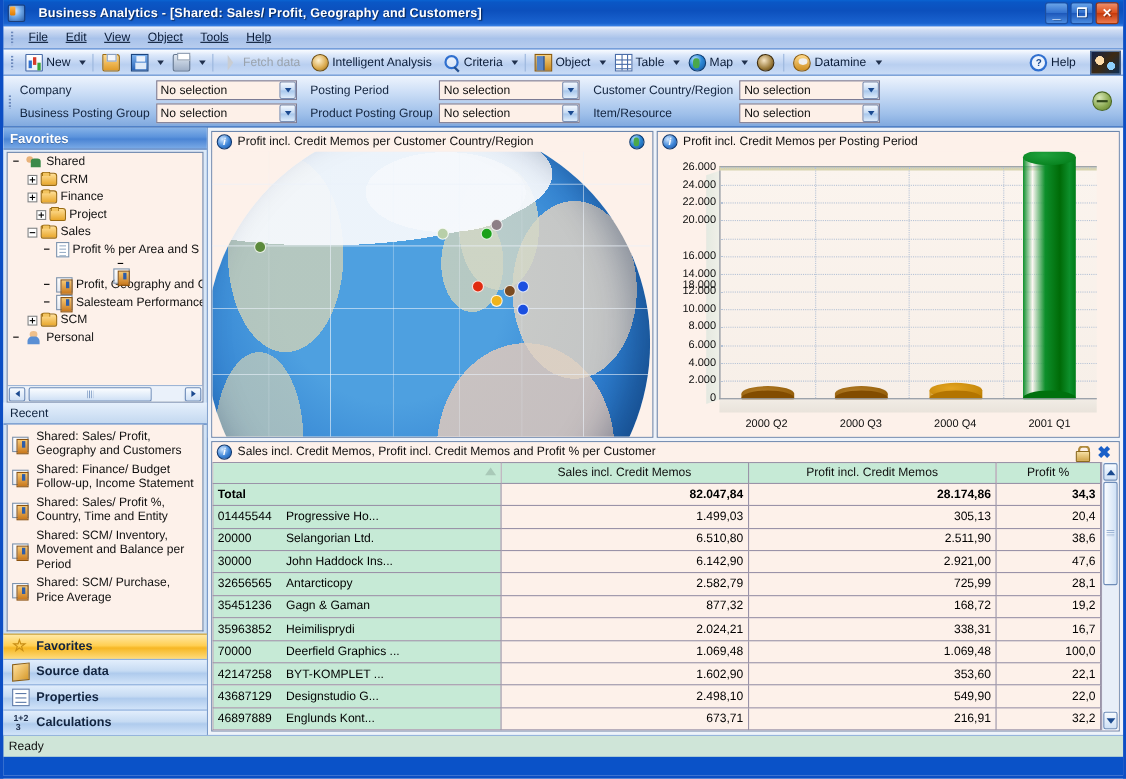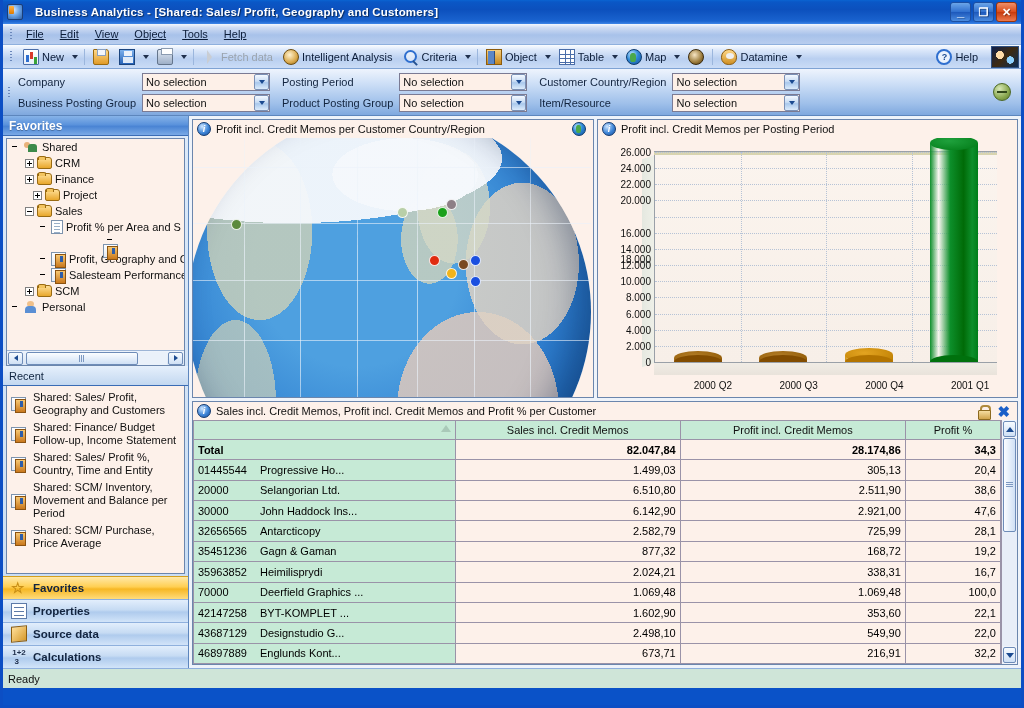--- a/index.html
+++ b/index.html
@@ -358,21 +358,21 @@
   }
   .floor{
     position:absolute; left:56px; right:20px; bottom:22px; height:13px;
     background:linear-gradient(#f1ece5,#e9e3db);
     border-top:1px solid #9aa0a8;
   }
   .gridline-h{position:absolute;left:0;right:0;height:0;border-top:1px dotted #b6c3d6;}
   .gridline-v{position:absolute;top:0;bottom:0;width:0;border-left:1px dotted #b6c3d6;}
   .ytick{position:absolute;right:100%;margin-right:4px;font-size:10px;color:#101010;
     transform:translateY(-50%);white-space:nowrap;}
-  .xtick{position:absolute;font-size:10px;color:#101010;transform:translateX(-50%);white-space:nowrap;margin-left:16px;}
+  .xtick{position:absolute;font-size:10px;color:#101010;transform:translateX(-50%);white-space:nowrap;}
   .bar3d{position:absolute;bottom:0;}
   .bar3d .top{position:absolute;left:0;right:0;top:-7px;height:14px;border-radius:50%;}
   .bar3d .body{position:absolute;left:0;right:0;top:0;bottom:0;}
   .bar3d .bot{position:absolute;left:0;right:0;bottom:-7px;height:14px;border-radius:50%;}
 
   
   .tablewrap{flex:1;display:flex;overflow:hidden;background:#fdf1ea;}
   table.grid{border-collapse:collapse;width:100%;font-size:11px;table-layout:fixed;}
   table.grid th, table.grid td{
     border:1px solid #9a93a8; padding:1px 4px; height:19px; overflow:hidden; white-space:nowrap;
@@ -653,26 +653,26 @@
               <span class="txt">Shared: SCM/ Purchase, Price Average</span>
             </div>
           </div>
       </div>
 
       <div class="navbtn active">
         <span class="bi bi-star"></span>
         <span>Favorites</span>
       </div>
       <div class="navbtn">
+        <span class="bi bi-cube"></span>
+        <span>Source data</span>
+      </div>
+      <div class="navbtn">
         <span class="bi bi-props"></span>
         <span>Properties</span>
-      </div>
-      <div class="navbtn">
-        <span class="bi bi-cube"></span>
-        <span>Source data</span>
       </div>
       <div class="navbtn">
         <span class="bi bi-calc">1+2<br>&nbsp;3</span>
         <span>Calculations</span>
       </div>
     </div>
 
     <div id="content">
 
       <div class="panelrow">

